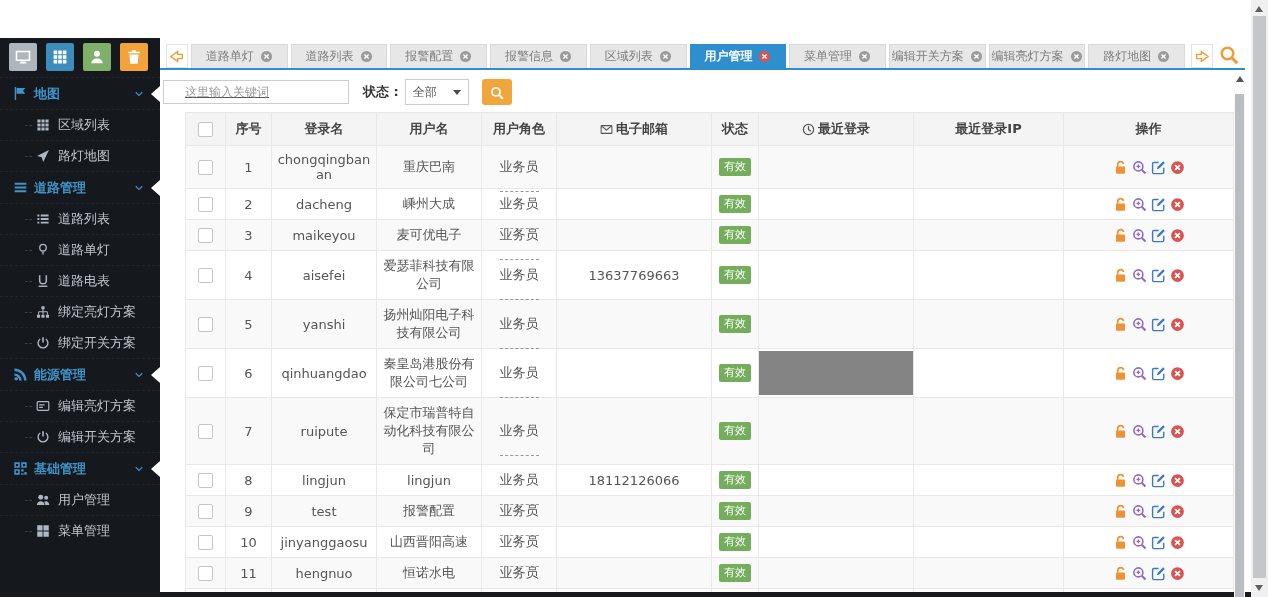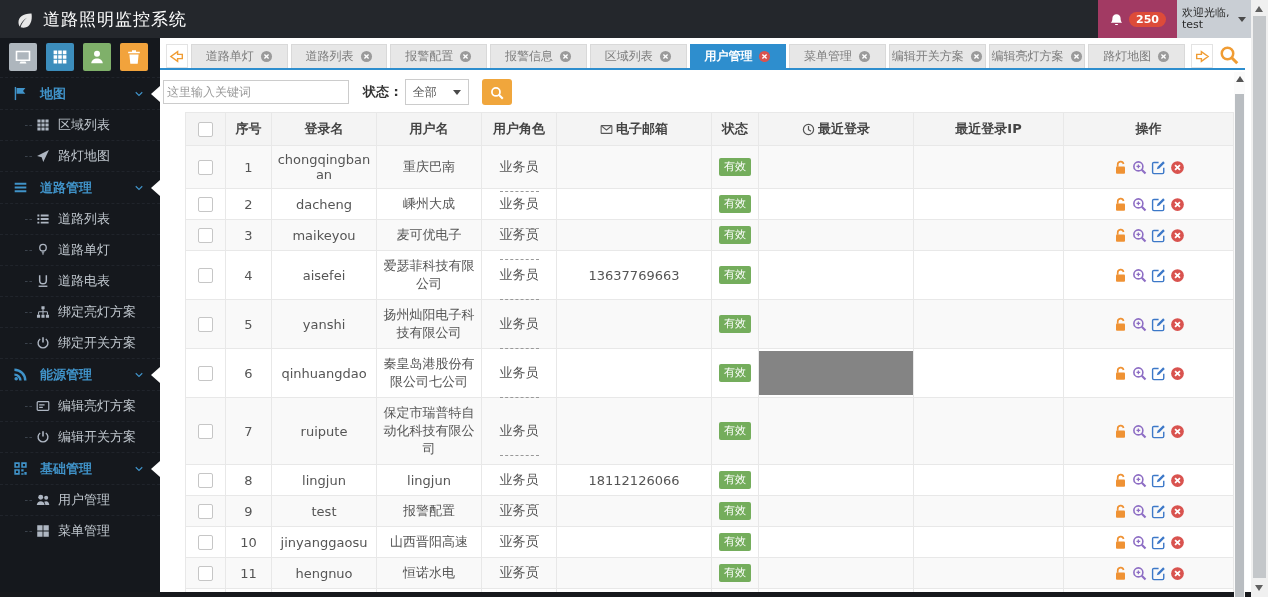--- a/index.html
+++ b/index.html
@@ -19,21 +19,21 @@
   .user-block{position:absolute;left:1177px;top:0;width:74px;height:38px;background:#c9ced4;
               display:flex;align-items:center;padding:0 5px;box-sizing:border-box;gap:5px;cursor:pointer;}
   .user-lines{font-size:11px;color:#2c2c2c;line-height:12px;flex:1;}
   .caret{width:0;height:0;border-left:4px solid transparent;border-right:4px solid transparent;border-top:5px solid #4a4a4a;}
 
   
   .sidebar{position:absolute;left:0;top:38px;width:160px;height:559px;background:#15181d;overflow:hidden;}
   .quickbar{display:flex;gap:9px;padding:5px 0 6px 9px;}
   .qbtn{width:28px;height:28px;border-radius:2px;display:flex;align-items:center;justify-content:center;color:#fff;cursor:pointer;}
   .qbtn .ic{width:16px;height:16px;}
-  .m-head{position:relative;height:31px;display:flex;align-items:center;gap:12px;padding-left:13px;
+  .m-head{position:relative;height:31px;display:flex;align-items:center;gap:6px;padding-left:13px;
           color:#4093c9;font-size:13px;font-weight:bold;border-top:1px dashed #20242b;cursor:pointer;}
   .m-head .mic{width:15px;height:15px;color:#4093c9;}
   .m-head .chev{position:absolute;right:16px;width:10px;height:10px;color:#4093c9;}
   .notch{position:absolute;right:0;top:50%;margin-top:-8px;width:0;height:0;
          border-top:8px solid transparent;border-bottom:8px solid transparent;border-right:9px solid #ffffff;}
   .m-item{position:relative;height:30px;display:flex;align-items:center;gap:8px;padding-left:36px;
           color:#bfc6cd;font-size:13px;border-top:1px dashed #20242b;cursor:pointer;}
   .m-item::before{content:"";position:absolute;left:25px;top:50%;width:7px;border-top:1px dashed #3a414b;}
   .m-item .iic{width:14px;height:14px;color:#aeb6c2;}
 
@@ -49,22 +49,22 @@
        cursor:pointer;white-space:nowrap;}
   .tab .tclose{width:13px;height:13px;color:#9b9b9b;cursor:pointer;}
   .tab.active{background:#2e8ece;border-color:#2e8ece;color:#fff;font-weight:bold;}
   .tab.active .tclose{color:#d9534f;}
   .tspacer{flex:1;}
   .searchtop{width:26px;height:26px;background:#fff;display:flex;align-items:center;justify-content:center;
              color:#f09c33;cursor:pointer;}
   .searchtop .ic{width:20px;height:20px;}
 
   .filterbar{display:flex;align-items:center;padding:7px 0 0 3px;height:30px;}
-  .kw{width:186px;height:24px;border:1px solid #ccc;padding:0 3px;font-size:12px;color:#555;box-sizing:border-box;
-      font-family:"DejaVu Sans","Liberation Sans",sans-serif;}
+  .kw{width:186px;height:24px;border:1px solid #ccc;padding:0 21px;font-size:12px;color:#555;box-sizing:border-box;
+      font-family:"DejaVu Sans","Liberation Sans",sans-serif;text-decoration:underline;}
   .kw::placeholder{color:#9a9a9a;}
   .flabel{margin-left:14px;font-weight:bold;font-size:13px;color:#333;}
   .selectbox{margin-left:6px;width:64px;height:26px;border:1px solid #ccc;display:flex;align-items:center;
              justify-content:space-between;padding:0 7px;font-size:12px;color:#555;box-sizing:border-box;cursor:pointer;background:#fff;}
   .gobtn{margin-left:13px;width:30px;height:26px;background:#f0a63c;border-radius:3px;color:#fff;
          display:flex;align-items:center;justify-content:center;cursor:pointer;}
   .gobtn .ic{width:14px;height:14px;}
 
   table.grid{margin:5px 0 0 25px;border-collapse:collapse;table-layout:fixed;width:1048px;font-size:13px;color:#555;}
   .grid th,.grid td{border:1px solid #e8e8e8;text-align:center;padding:6px 4px;box-sizing:border-box;word-wrap:break-word;}
@@ -91,42 +91,20 @@
   .outer-sb .sb-down{position:absolute;left:4px;bottom:6px;width:0;height:0;border-left:4px solid transparent;
                      border-right:4px solid transparent;border-top:6px solid #606060;}
   .outer-sb .sb-thumb{position:absolute;left:2px;top:16px;width:13px;height:562px;background:#c4c7ca;}
   .bottom-strip{position:absolute;left:0;top:592px;width:1251px;height:5px;background:#17191d;z-index:4;}
 </style>
 </head>
 <body>
 
 <div class="app">
 
-  <div class="topbar">
-    <div class="logo">
-      <span id="logo-icon"><svg class="ic " viewBox="0 0 16 16" fill="currentColor">
-            <path d="M13.8 2.2C6.5 2 2.2 5.4 2.2 10c0 1.6.5 2.9 1.2 3.8.9-2.9 3-5.9 6.3-7.8-2.8 2.3-5 5.5-5.6 8.5.9.3 1.9.5 2.9.4 5.8-.3 7.8-6.6 6.8-12.7z"></path>
-          </svg></span>
-      <span class="logo-title">道路照明监控系统</span>
-    </div>
-    <div class="bell-block">
-      <span id="bell-icon"><svg class="ic " viewBox="0 0 16 16" fill="currentColor">
-            <path d="M8 1.2c-2.6 0-4.4 2-4.4 4.6 0 3.6-1.7 4.6-1.7 4.6h12.2s-1.7-1-1.7-4.6C12.4 3.2 10.6 1.2 8 1.2z"></path>
-            <path d="M6.2 11.6a1.9 1.9 0 003.6 0z"></path>
-          </svg></span>
-      <span class="notif-badge">250</span>
-    </div>
-    <div class="user-block">
-      <span class="user-lines">
-        <span>欢迎光临,</span><br>
-        <span>test</span>
-      </span>
-      <span class="caret"></span>
-    </div>
-  </div>
 
   <div class="sidebar">
     <div class="quickbar" id="quickbar">
         <div class="qbtn" style="background:#aeb6bd">
           <svg class="ic " viewBox="0 0 16 16" fill="currentColor">
             <path d="M1.5 2.5h13v8.8h-13z" fill="none" stroke="currentColor" stroke-width="1.6"></path>
             <path d="M5.5 12.6h5l1 1.9h-7z"></path>
           </svg>
         </div>
         <div class="qbtn" style="background:#3c8dbc">

